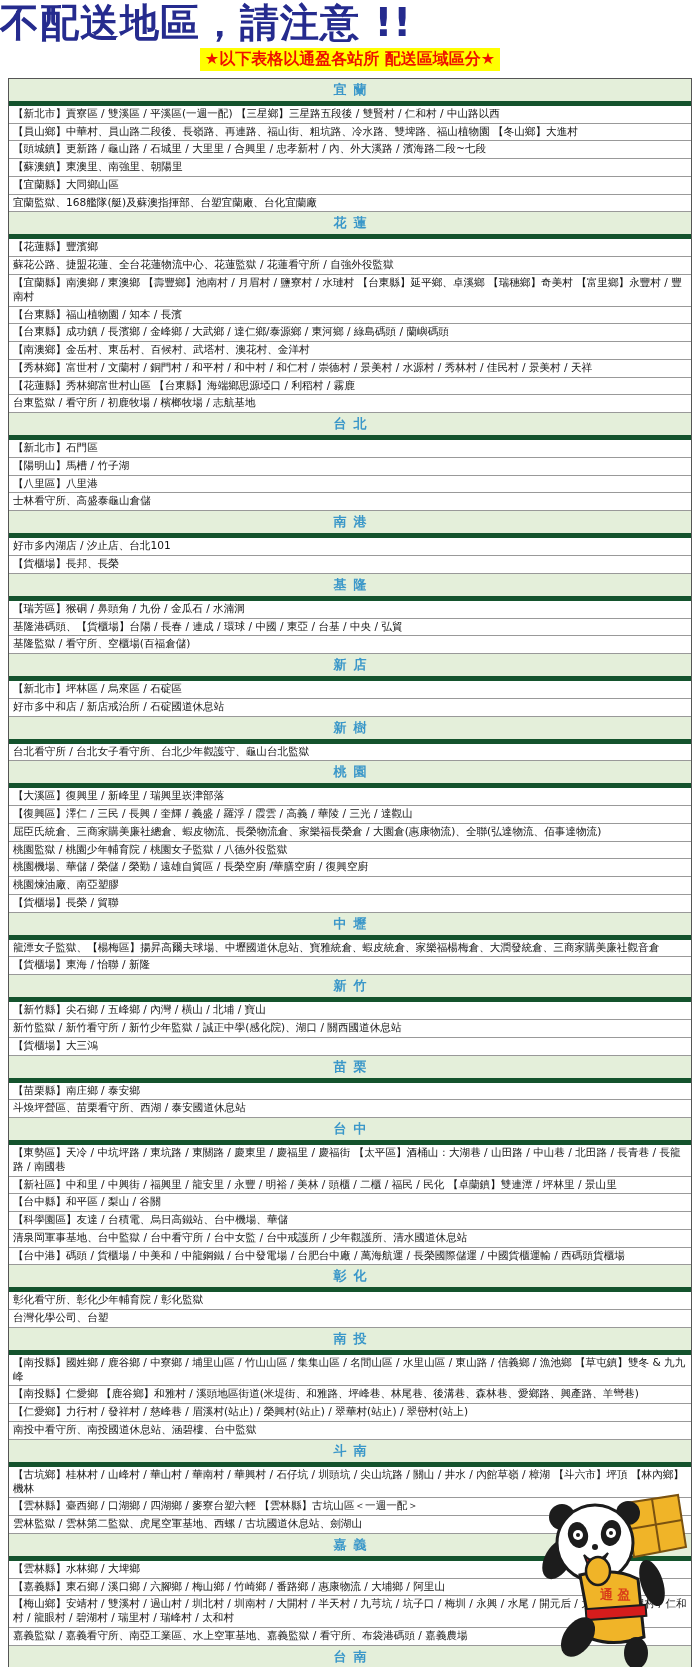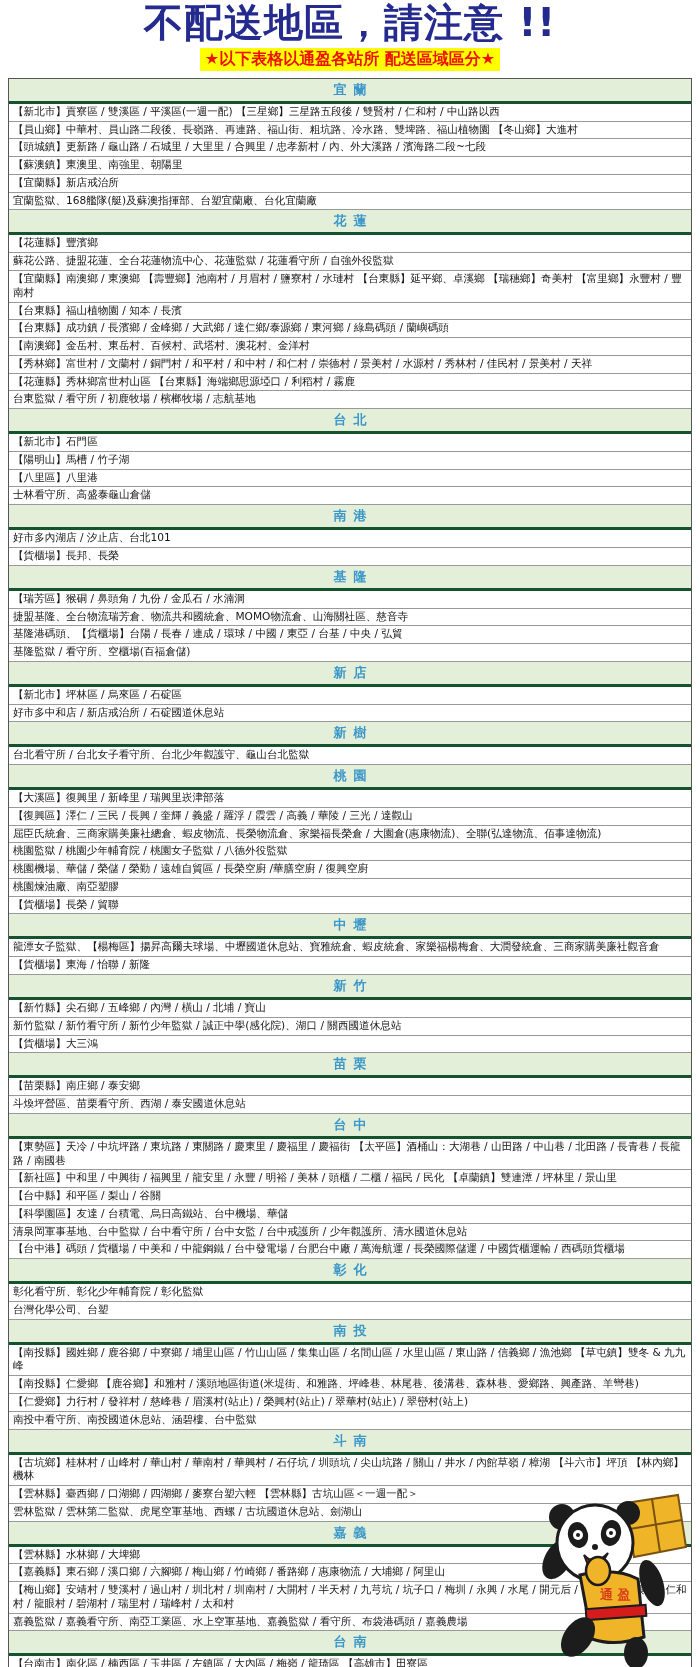--- a/index.html
+++ b/index.html
@@ -2,35 +2,35 @@
 <html><head>
 <meta charset="utf-8">
 <style>
   html,body{margin:0;padding:0;}
   body{
     width:700px;height:1667px;position:relative;background:#ffffff;
     font-family:"DejaVu Sans","Liberation Sans",sans-serif;
     -webkit-font-smoothing:antialiased;overflow:hidden;
   }
   .title{
-    text-align:center;font-weight:bold;font-size:39px;letter-spacing:1px;
+    font-weight:bold;font-size:39px;letter-spacing:1px;
     color:#252b8e;padding-top:2px;line-height:1.1;
   }
   .subtitle-row{text-align:center;margin:3px 0 7px 0;border-radius:8px;}
   .subtitle{
     display:inline-block;background:#ffff00;color:#ee1100;
     font-weight:bold;font-size:16px;padding:1px 5px;
   }
   .dtable{
     margin:0 8px;border:1px solid #555;border-bottom:1px solid #555;
   }
   .section-header{
     background:#e4efda;color:#3a97c9;text-align:center;font-weight:bold;
     font-size:13px;letter-spacing:7px;padding:2px 0 2px 7px;
-    border-bottom:3px solid #14532d;
+    border-bottom:5px solid #14532d;
   }
   .area-row{
     font-size:10.6px;color:#151515;padding:1px 4px 2px 4px;
     border-bottom:1px solid #999;line-height:1.3;
     white-space:normal;word-break:break-all;
   }
   .area-row:last-child{border-bottom:none;}
   .dtable .area-row:nth-last-child(1){border-bottom:none;}
   .panda{position:absolute;right:0px;top:1487px;width:160px;height:180px;}
 </style>
@@ -42,21 +42,21 @@
 <div class="subtitle-row">
   <span class="subtitle">★以下表格以通盈各站所 配送區域區分★</span>
 </div>
 
 <div class="dtable" id="dtable">
     <div class="section-header">宜蘭</div>
     <div class="area-row">【新北市】貢寮區 / 雙溪區 / 平溪區(一週一配) 【三星鄉】三星路五段後 / 雙賢村 / 仁和村 / 中山路以西</div>
     <div class="area-row">【員山鄉】中華村、員山路二段後、長嶺路、再連路、福山街、粗坑路、冷水路、雙埤路、福山植物園 【冬山鄉】大進村</div>
     <div class="area-row">【頭城鎮】更新路 / 龜山路 / 石城里 / 大里里 / 合興里 / 忠孝新村 / 內、外大溪路 / 濱海路二段~七段</div>
     <div class="area-row">【蘇澳鎮】東澳里、南強里、朝陽里</div>
-    <div class="area-row">【宜蘭縣】新店戒治所</div>
+    <div class="area-row">【宜蘭縣】大同鄉山區</div>
     <div class="area-row">宜蘭監獄、168艦隊(艇)及蘇澳指揮部、台塑宜蘭廠、台化宜蘭廠</div>
     <div class="section-header">花蓮</div>
     <div class="area-row">【花蓮縣】豐濱鄉</div>
     <div class="area-row">蘇花公路、捷盟花蓮、全台花蓮物流中心、花蓮監獄 / 花蓮看守所 / 自強外役監獄</div>
     <div class="area-row">【宜蘭縣】南澳鄉 / 東澳鄉 【壽豐鄉】池南村 / 月眉村 / 鹽寮村 / 水璉村 【台東縣】延平鄉、卓溪鄉 【瑞穗鄉】奇美村 【富里鄉】永豐村 / 豐南村</div>
     <div class="area-row">【台東縣】福山植物園 / 知本 / 長濱</div>
     <div class="area-row">【台東縣】成功鎮 / 長濱鄉 / 金峰鄉 / 大武鄉 / 達仁鄉/泰源鄉 / 東河鄉 / 綠島碼頭 / 蘭嶼碼頭</div>
     <div class="area-row">【南澳鄉】金岳村、東岳村、百候村、武塔村、澳花村、金洋村</div>
     <div class="area-row">【秀林鄉】富世村 / 文蘭村 / 銅門村 / 和平村 / 和中村 / 和仁村 / 崇德村 / 景美村 / 水源村 / 秀林村 / 佳民村 / 景美村 / 天祥</div>
     <div class="area-row">【花蓮縣】秀林鄉富世村山區 【台東縣】海端鄉思源埡口 / 利稻村 / 霧鹿</div>
@@ -64,21 +64,20 @@
     <div class="section-header">台北</div>
     <div class="area-row">【新北市】石門區</div>
     <div class="area-row">【陽明山】馬槽 / 竹子湖</div>
     <div class="area-row">【八里區】八里港</div>
     <div class="area-row">士林看守所、高盛泰龜山倉儲</div>
     <div class="section-header">南港</div>
     <div class="area-row">好市多內湖店 / 汐止店、台北101</div>
     <div class="area-row">【貨櫃場】長邦、長榮</div>
     <div class="section-header">基隆</div>
     <div class="area-row">【瑞芳區】猴硐 / 鼻頭角 / 九份 / 金瓜石 / 水湳洞</div>
-    <div class="area-row">捷盟基隆、全台物流瑞芳倉、物流共和國統倉、MOMO物流倉、山海關社區、慈音寺</div>
     <div class="area-row">基隆港碼頭、【貨櫃場】台陽 / 長春 / 連成 / 環球 / 中國 / 東亞 / 台基 / 中央 / 弘貿</div>
     <div class="area-row">基隆監獄 / 看守所、空櫃場(百福倉儲)</div>
     <div class="section-header">新店</div>
     <div class="area-row">【新北市】坪林區 / 烏來區 / 石碇區</div>
     <div class="area-row">好市多中和店 / 新店戒治所 / 石碇國道休息站</div>
     <div class="section-header">新樹</div>
     <div class="area-row">台北看守所 / 台北女子看守所、台北少年觀護守、龜山台北監獄</div>
     <div class="section-header">桃園</div>
     <div class="area-row">【大溪區】復興里 / 新峰里 / 瑞興里崁津部落</div>
     <div class="area-row">【復興區】澤仁 / 三民 / 長興 / 奎輝 / 義盛 / 羅浮 / 霞雲 / 高義 / 華陵 / 三光 / 達觀山</div>

